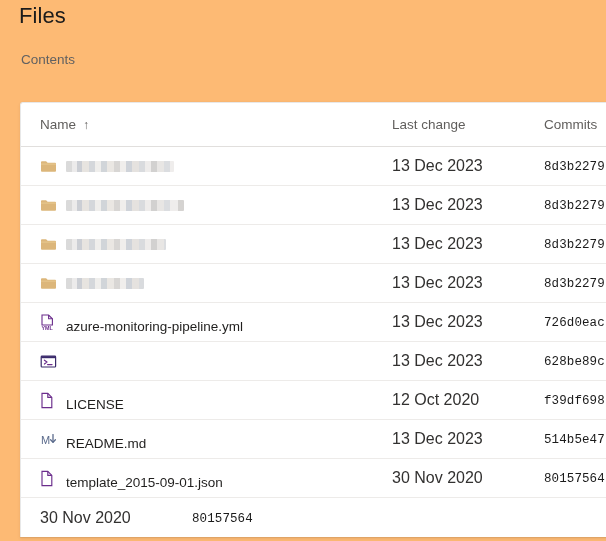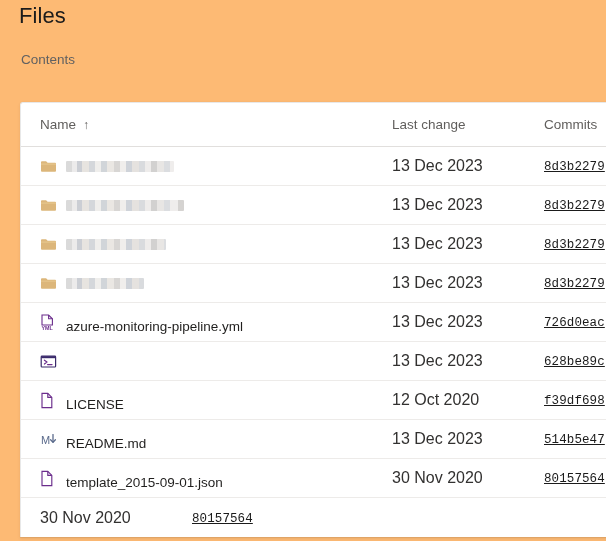--- a/index.html
+++ b/index.html
@@ -131,21 +131,20 @@
     font-size: 13.5px;
     color: #201f1e;
     white-space: nowrap;
     overflow: hidden;
     text-overflow: ellipsis;
     margin-top: 8px;
   }
 
   .commit-link {
     color: #1b1b1b;
-    text-decoration: underline;
     cursor: pointer;
     font-family: "Liberation Mono", monospace;
     font-size: 12.5px;
     letter-spacing: 0.1px;
   }
 
   
   .redacted {
     height: 11px;
     border-radius: 1px;

